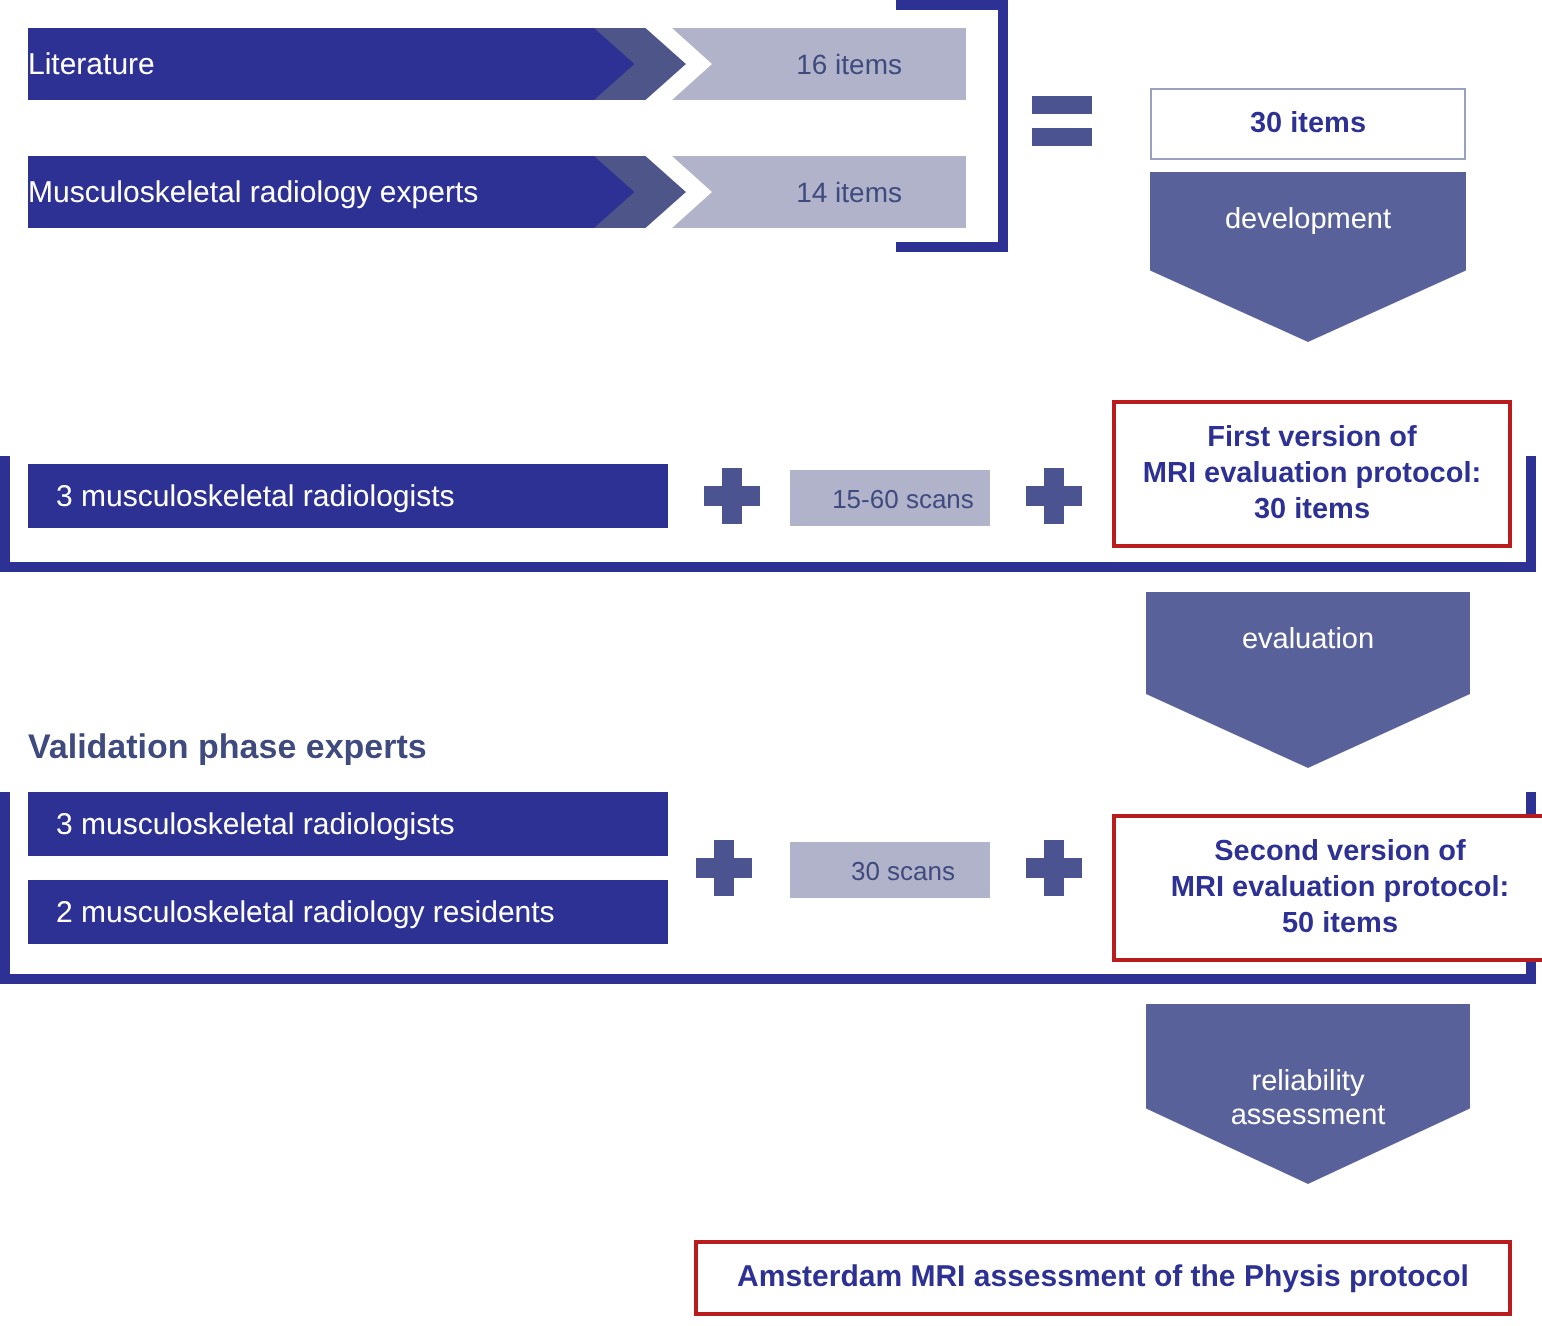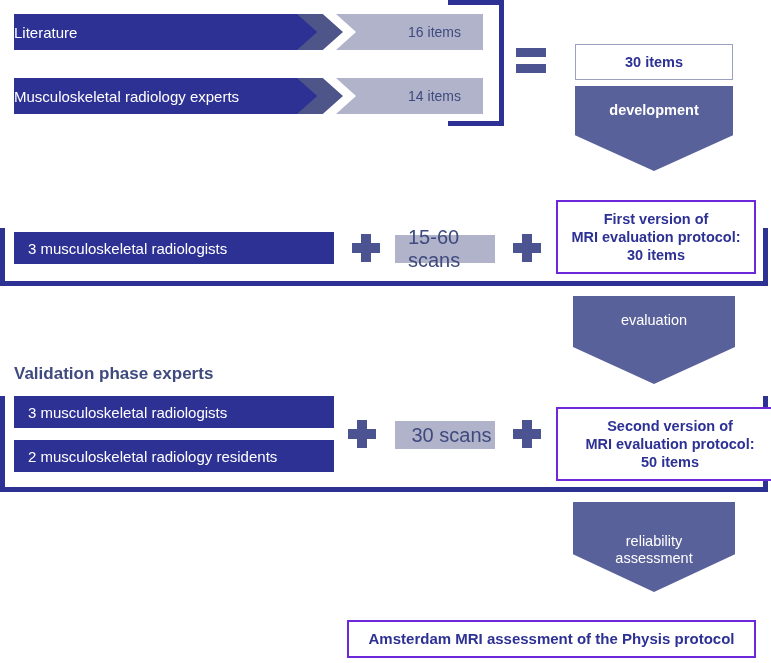--- a/index.html
+++ b/index.html
@@ -38,21 +38,21 @@
     -webkit-clip-path: polygon(0 0, 56% 0, 100% 50%, 56% 100%, 0 100%, 44% 50%);
     clip-path: polygon(0 0, 56% 0, 100% 50%, 56% 100%, 0 100%, 44% 50%);
   }
   .light-arrow {
     background: #b0b3c9;
     color: #3f4a7e;
     display: flex;
     align-items: center;
     justify-content: flex-end;
     font-size: 14px;
-    padding-right: 22px;
+    padding-right: 32px;
     box-sizing: border-box;
     -webkit-clip-path: polygon(0 0, 100% 0, 100% 100%, 0 100%, 20px 50%);
     clip-path: polygon(0 0, 100% 0, 100% 100%, 0 100%, 20px 50%);
   }
 
   
   .solid-bar {
     background: #2d3194;
     color: #ffffff;
     display: flex;
@@ -60,29 +60,29 @@
     font-size: 15px;
     padding-left: 14px;
     box-sizing: border-box;
   }
   .gray-box {
     background: #b0b3c9;
     color: #3f4a7e;
     display: flex;
     align-items: center;
     justify-content: center;
-    font-size: 20px;
+    font-size: 13px;
     box-sizing: border-box;
     padding-left: 13px;
   }
 
   
   .outline-box {
     background: #ffffff;
-    border: 2px solid #6d28d9;
+    border: 2px solid #b91c1c;
     color: #2d3194;
     display: flex;
     align-items: center;
     justify-content: center;
     text-align: center;
     font-size: 14.5px;
     font-weight: bold;
     line-height: 1.25;
     box-sizing: border-box;
   }
@@ -173,21 +173,21 @@
 
   <div class="abs equals" style="left:516px; top:48px; width:30px; height:25px;">
     <i class="e1"></i>
     <i class="e2"></i>
   </div>
 
   <div class="abs outline-box thin" style="left:575px; top:44px; width:158px; height:36px;">
     <span>30 items</span>
   </div>
 
-  <div class="abs banner" style="left:575px; top:86px; width:158px; height:85px;font-weight:bold;">
+  <div class="abs banner" style="left:575px; top:86px; width:158px; height:85px;">
     <span>development</span>
   </div>
 
 
   <div class="bracket" style="left:0px; top:228px; width:768px; height:58px;">
     <i style="left:0; top:0; width:5px; height:58px;"></i>
     <i style="left:0; top:53px; width:768px; height:5px;"></i>
     <i style="left:763px; top:0; width:5px; height:58px;"></i>
   </div>
 

